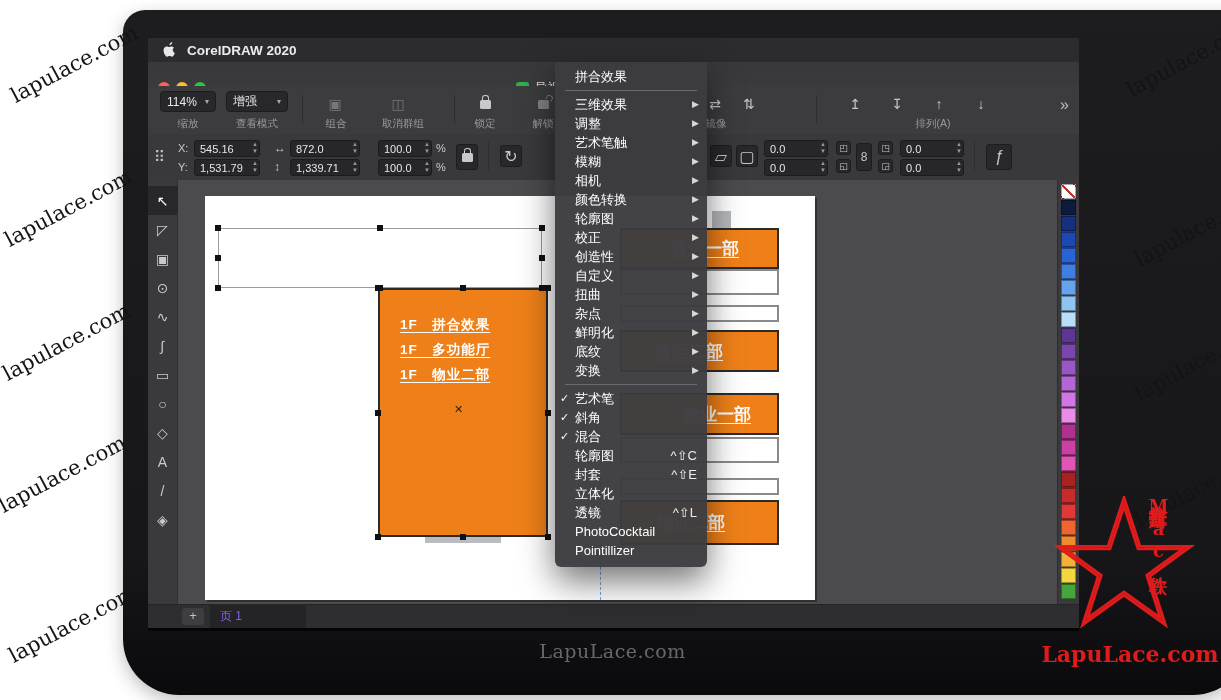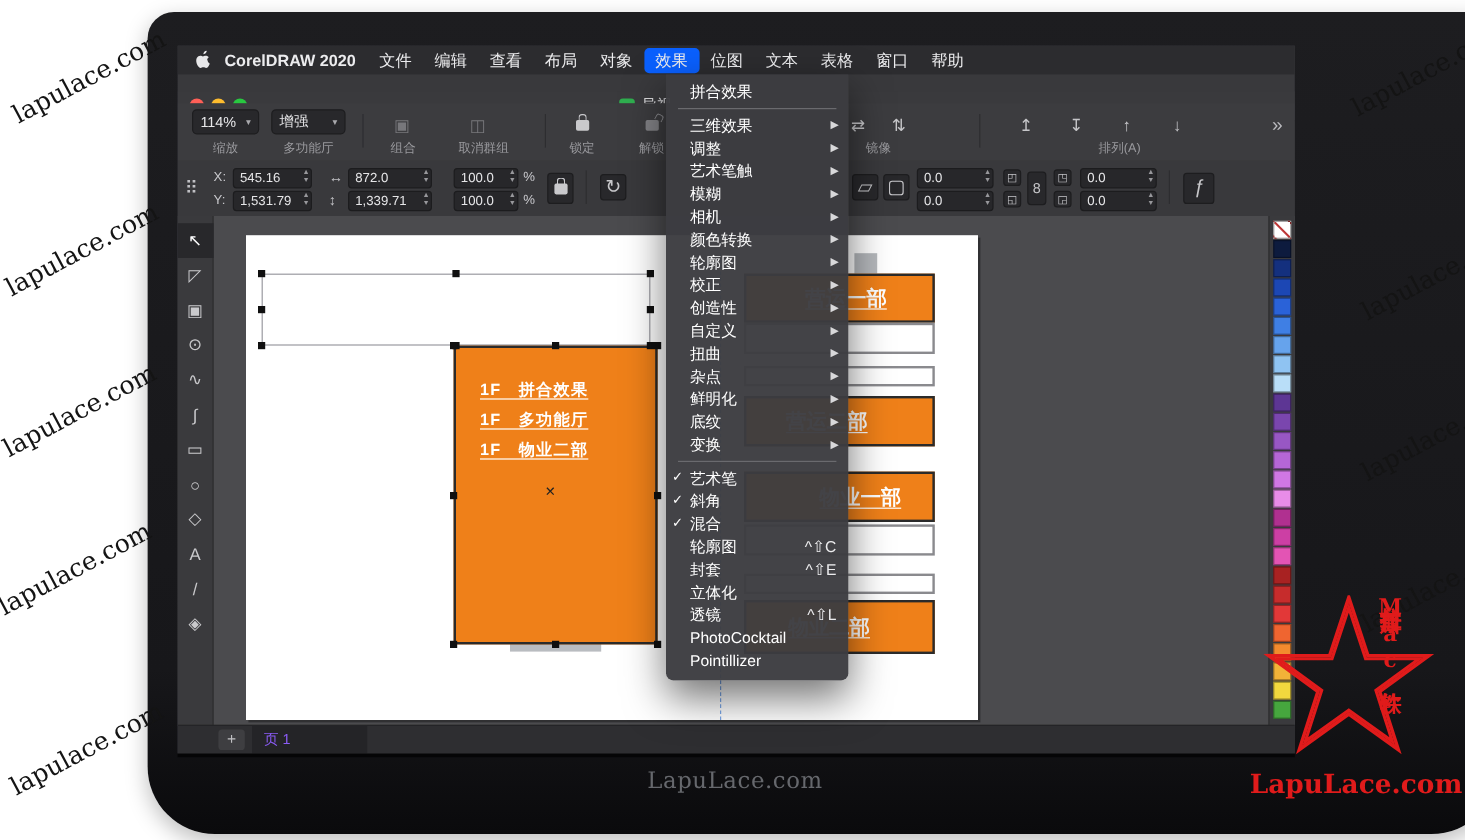--- a/index.html
+++ b/index.html
@@ -152,33 +152,20 @@
     <div class="screen">
 
       <div class="menubar">
         <span class="apple">
           <svg width="14" height="16" viewBox="0 0 14 16">
             <path d="M7.5 3.2c.9-.1 1.8-.6 2.3-1.4.4-.6.6-1.3.5-1.8-.8.1-1.7.6-2.2 1.3-.5.6-.7 1.4-.6 1.9z" fill="#e8e8ea"></path>
             <path d="M10.6 8.2c0-1.6 1.3-2.4 1.4-2.5-.8-1.1-2-1.3-2.4-1.3-1-.1-2 .6-2.5.6-.5 0-1.3-.6-2.2-.6-1.1 0-2.2.7-2.8 1.7-1.2 2.1-.3 5.2.9 6.9.6.8 1.3 1.8 2.2 1.7.9 0 1.2-.6 2.3-.6 1.1 0 1.4.6 2.3.6.9 0 1.5-.8 2.1-1.7.7-1 .9-1.9 1-2-.1 0-1.9-.7-1.9-2.8z" fill="#e8e8ea"></path>
           </svg>
         </span>
         <span class="app-name">CorelDRAW 2020</span>
-        <div class="menu-items">
-            <div class="menu-item">文件</div>
-            <div class="menu-item">编辑</div>
-            <div class="menu-item">查看</div>
-            <div class="menu-item">布局</div>
-            <div class="menu-item">对象</div>
-            <div class="menu-item active">效果</div>
-            <div class="menu-item">位图</div>
-            <div class="menu-item">文本</div>
-            <div class="menu-item">表格</div>
-            <div class="menu-item">窗口</div>
-            <div class="menu-item">帮助</div>
-          </div>
       </div>
 
       <div class="titlebar">
         <div class="traffic t-close"></div>
         <div class="traffic t-min"></div>
         <div class="traffic t-max"></div>
         <div class="doc-chip">
           <span class="doc-icon"></span>
           <span>导视</span>
         </div>
@@ -187,38 +174,38 @@
       <div class="standardbar">
         <div class="combo" style="left:12px;width:56px;">
           <span>114%</span>
           <span class="caret">▾</span>
         </div>
         <div class="bar-label" style="left:12px;width:56px;">缩放</div>
         <div class="combo" style="left:78px;width:62px;">
           <span>增强</span>
           <span class="caret">▾</span>
         </div>
-        <div class="bar-label" style="left:70px;width:78px;">多功能厅</div>
+        <div class="bar-label" style="left:70px;width:78px;">查看模式</div>
         <div class="vsep" style="left:154px;"></div>
         <div class="tbtn dim" style="left:172px;">▣</div>
         <div class="tbtn dim" style="left:235px;">◫</div>
         <div class="bar-label" style="left:160px;width:56px;">组合</div>
         <div class="bar-label" style="left:212px;width:86px;">取消群组</div>
         <div class="vsep" style="left:306px;"></div>
         <div class="tbtn" style="left:322px;">
             <span class="lock"></span>
           </div>
         <div class="bar-label" style="left:308px;width:58px;">锁定</div>
         <div class="tbtn dim" style="left:380px;">
             <span class="lock dim open"></span>
           </div>
         <div class="bar-label" style="left:366px;width:58px;text-align:center;">解锁</div>
         <div class="tbtn" style="left:552px;">⇄</div>
         <div class="tbtn" style="left:586px;">⇅</div>
-        <div class="bar-label" style="left:552px;width:64px;">镜像</div>
+        <div class="bar-label" style="left:536px;width:64px;">镜像</div>
         <div class="vsep" style="left:668px;"></div>
         <div class="tbtn" style="left:692px;">↥</div>
         <div class="tbtn" style="left:734px;">↧</div>
         <div class="tbtn" style="left:776px;">↑</div>
         <div class="tbtn" style="left:818px;">↓</div>
         <div class="bar-label" style="left:740px;width:90px;">排列(A)</div>
         <div class="overflow" style="left:912px;">»</div>
       </div>
 
       <div class="propbar">

